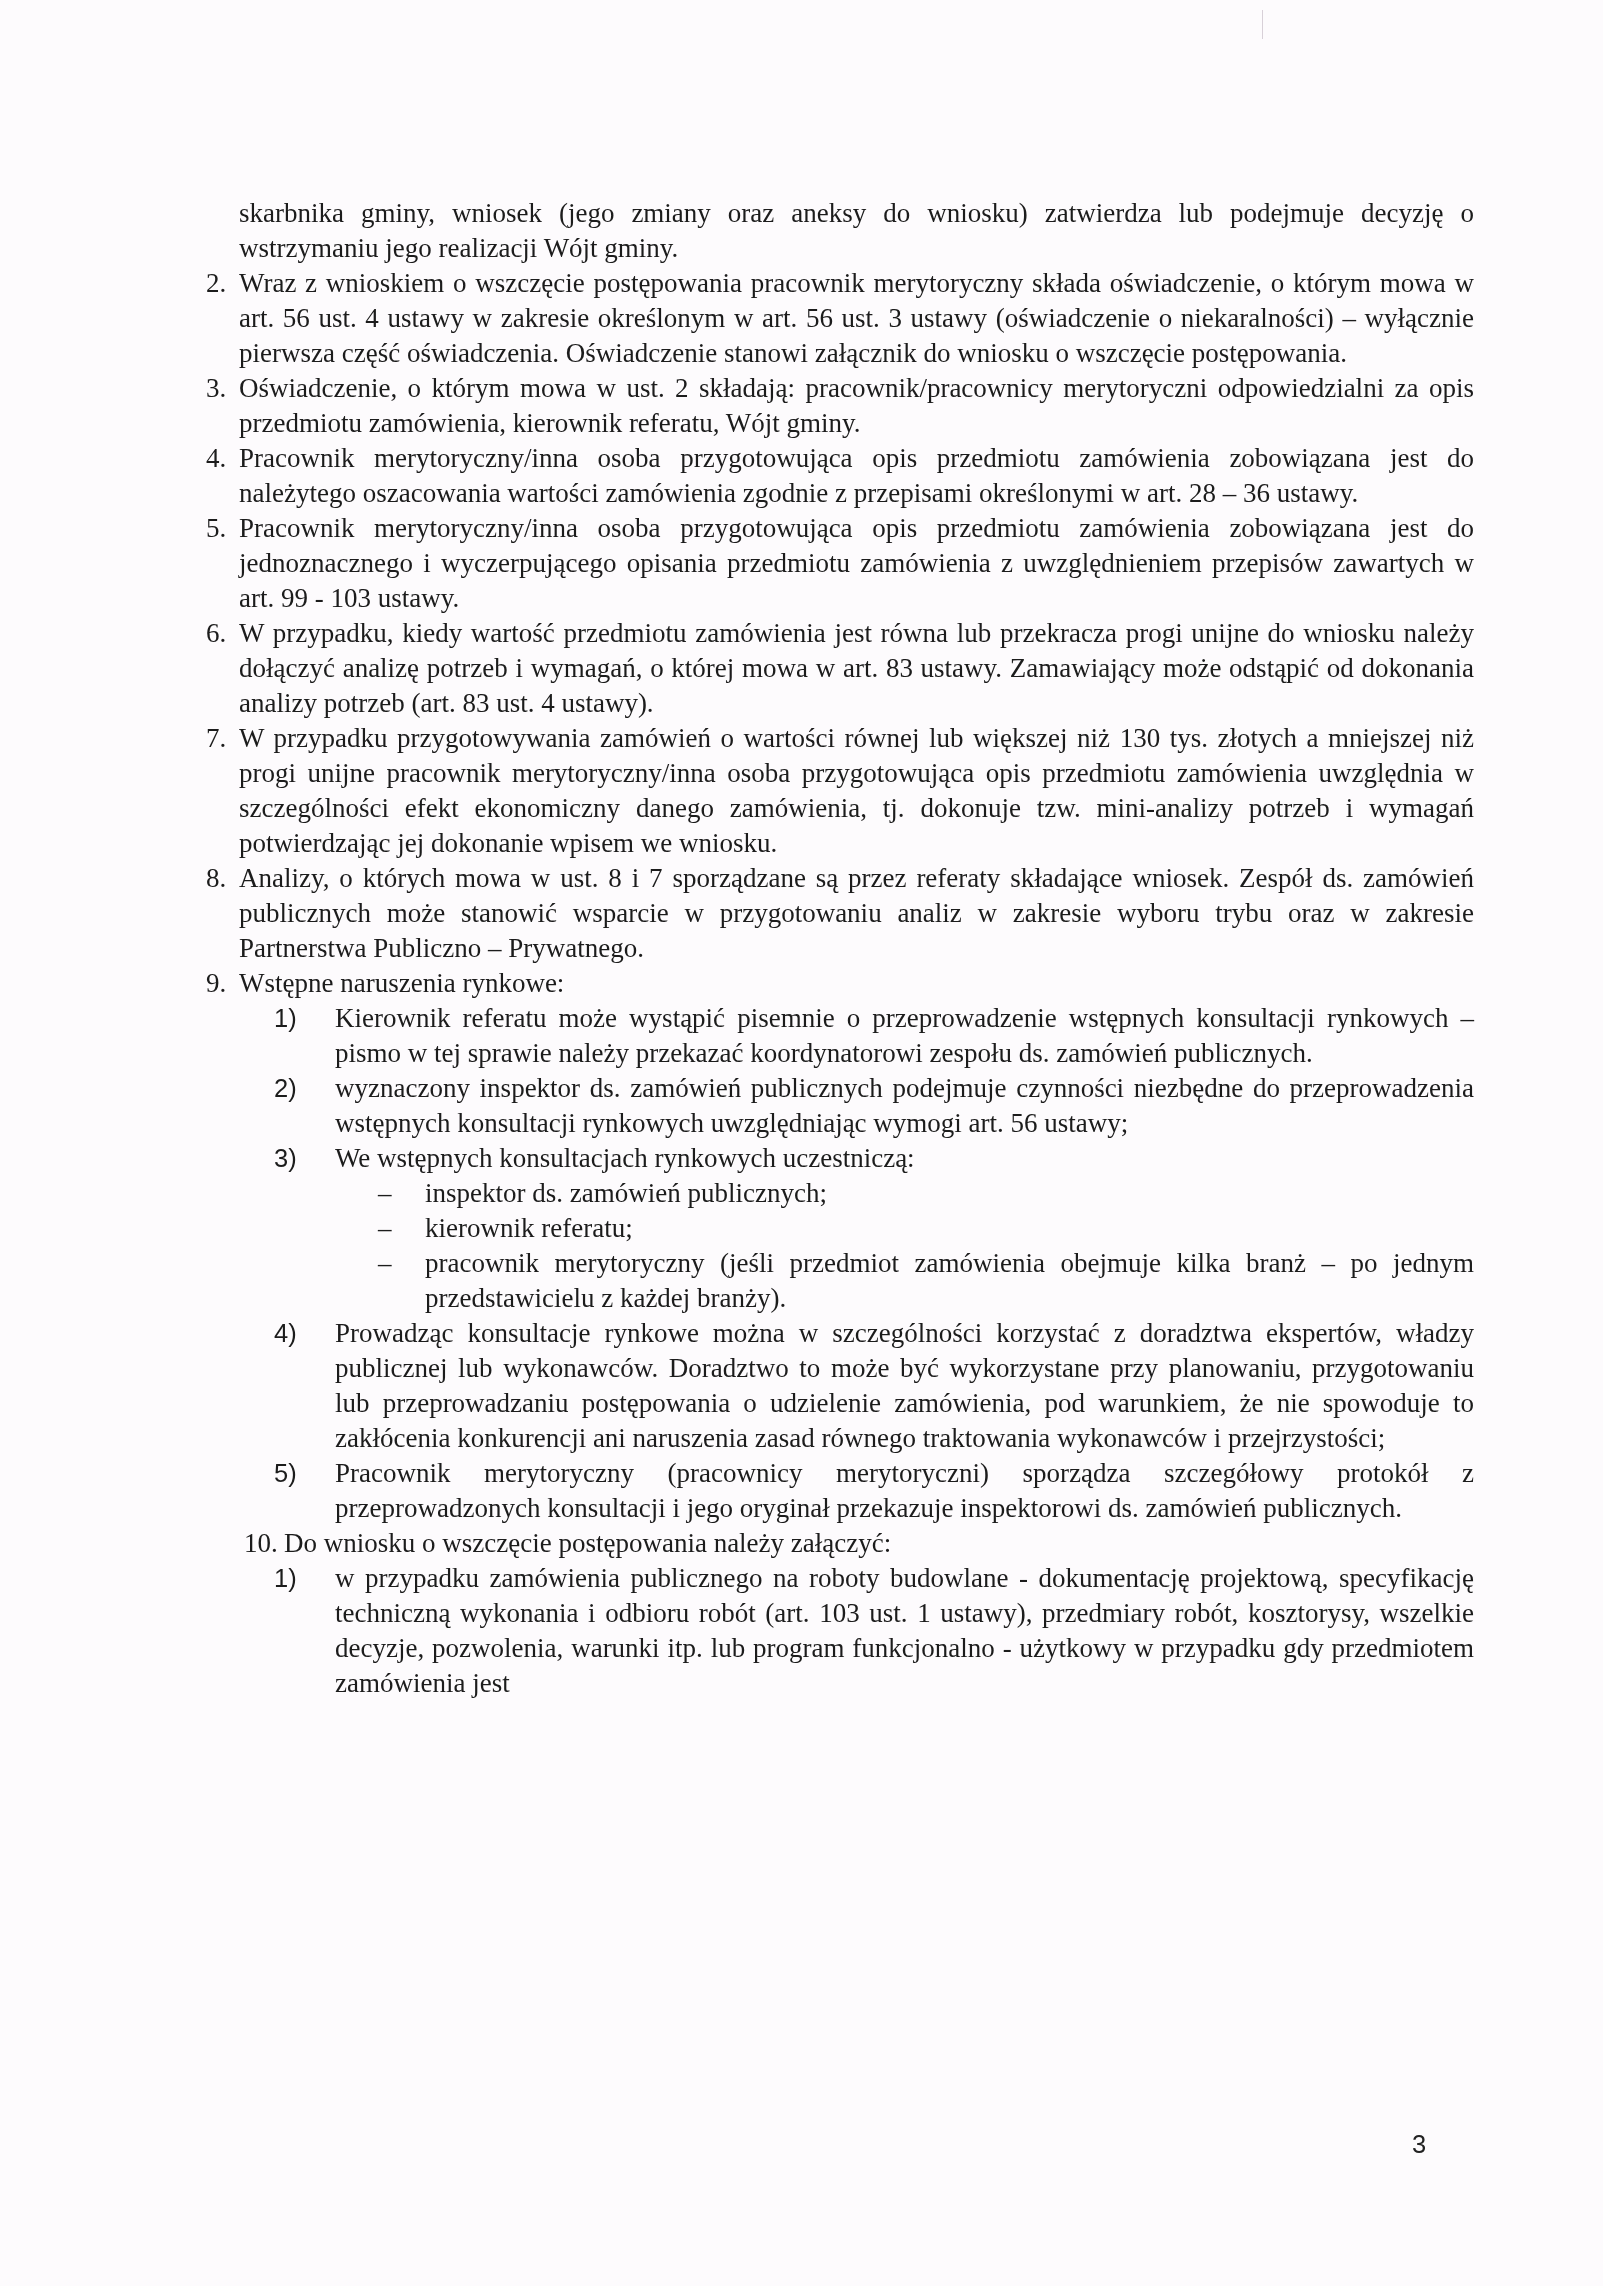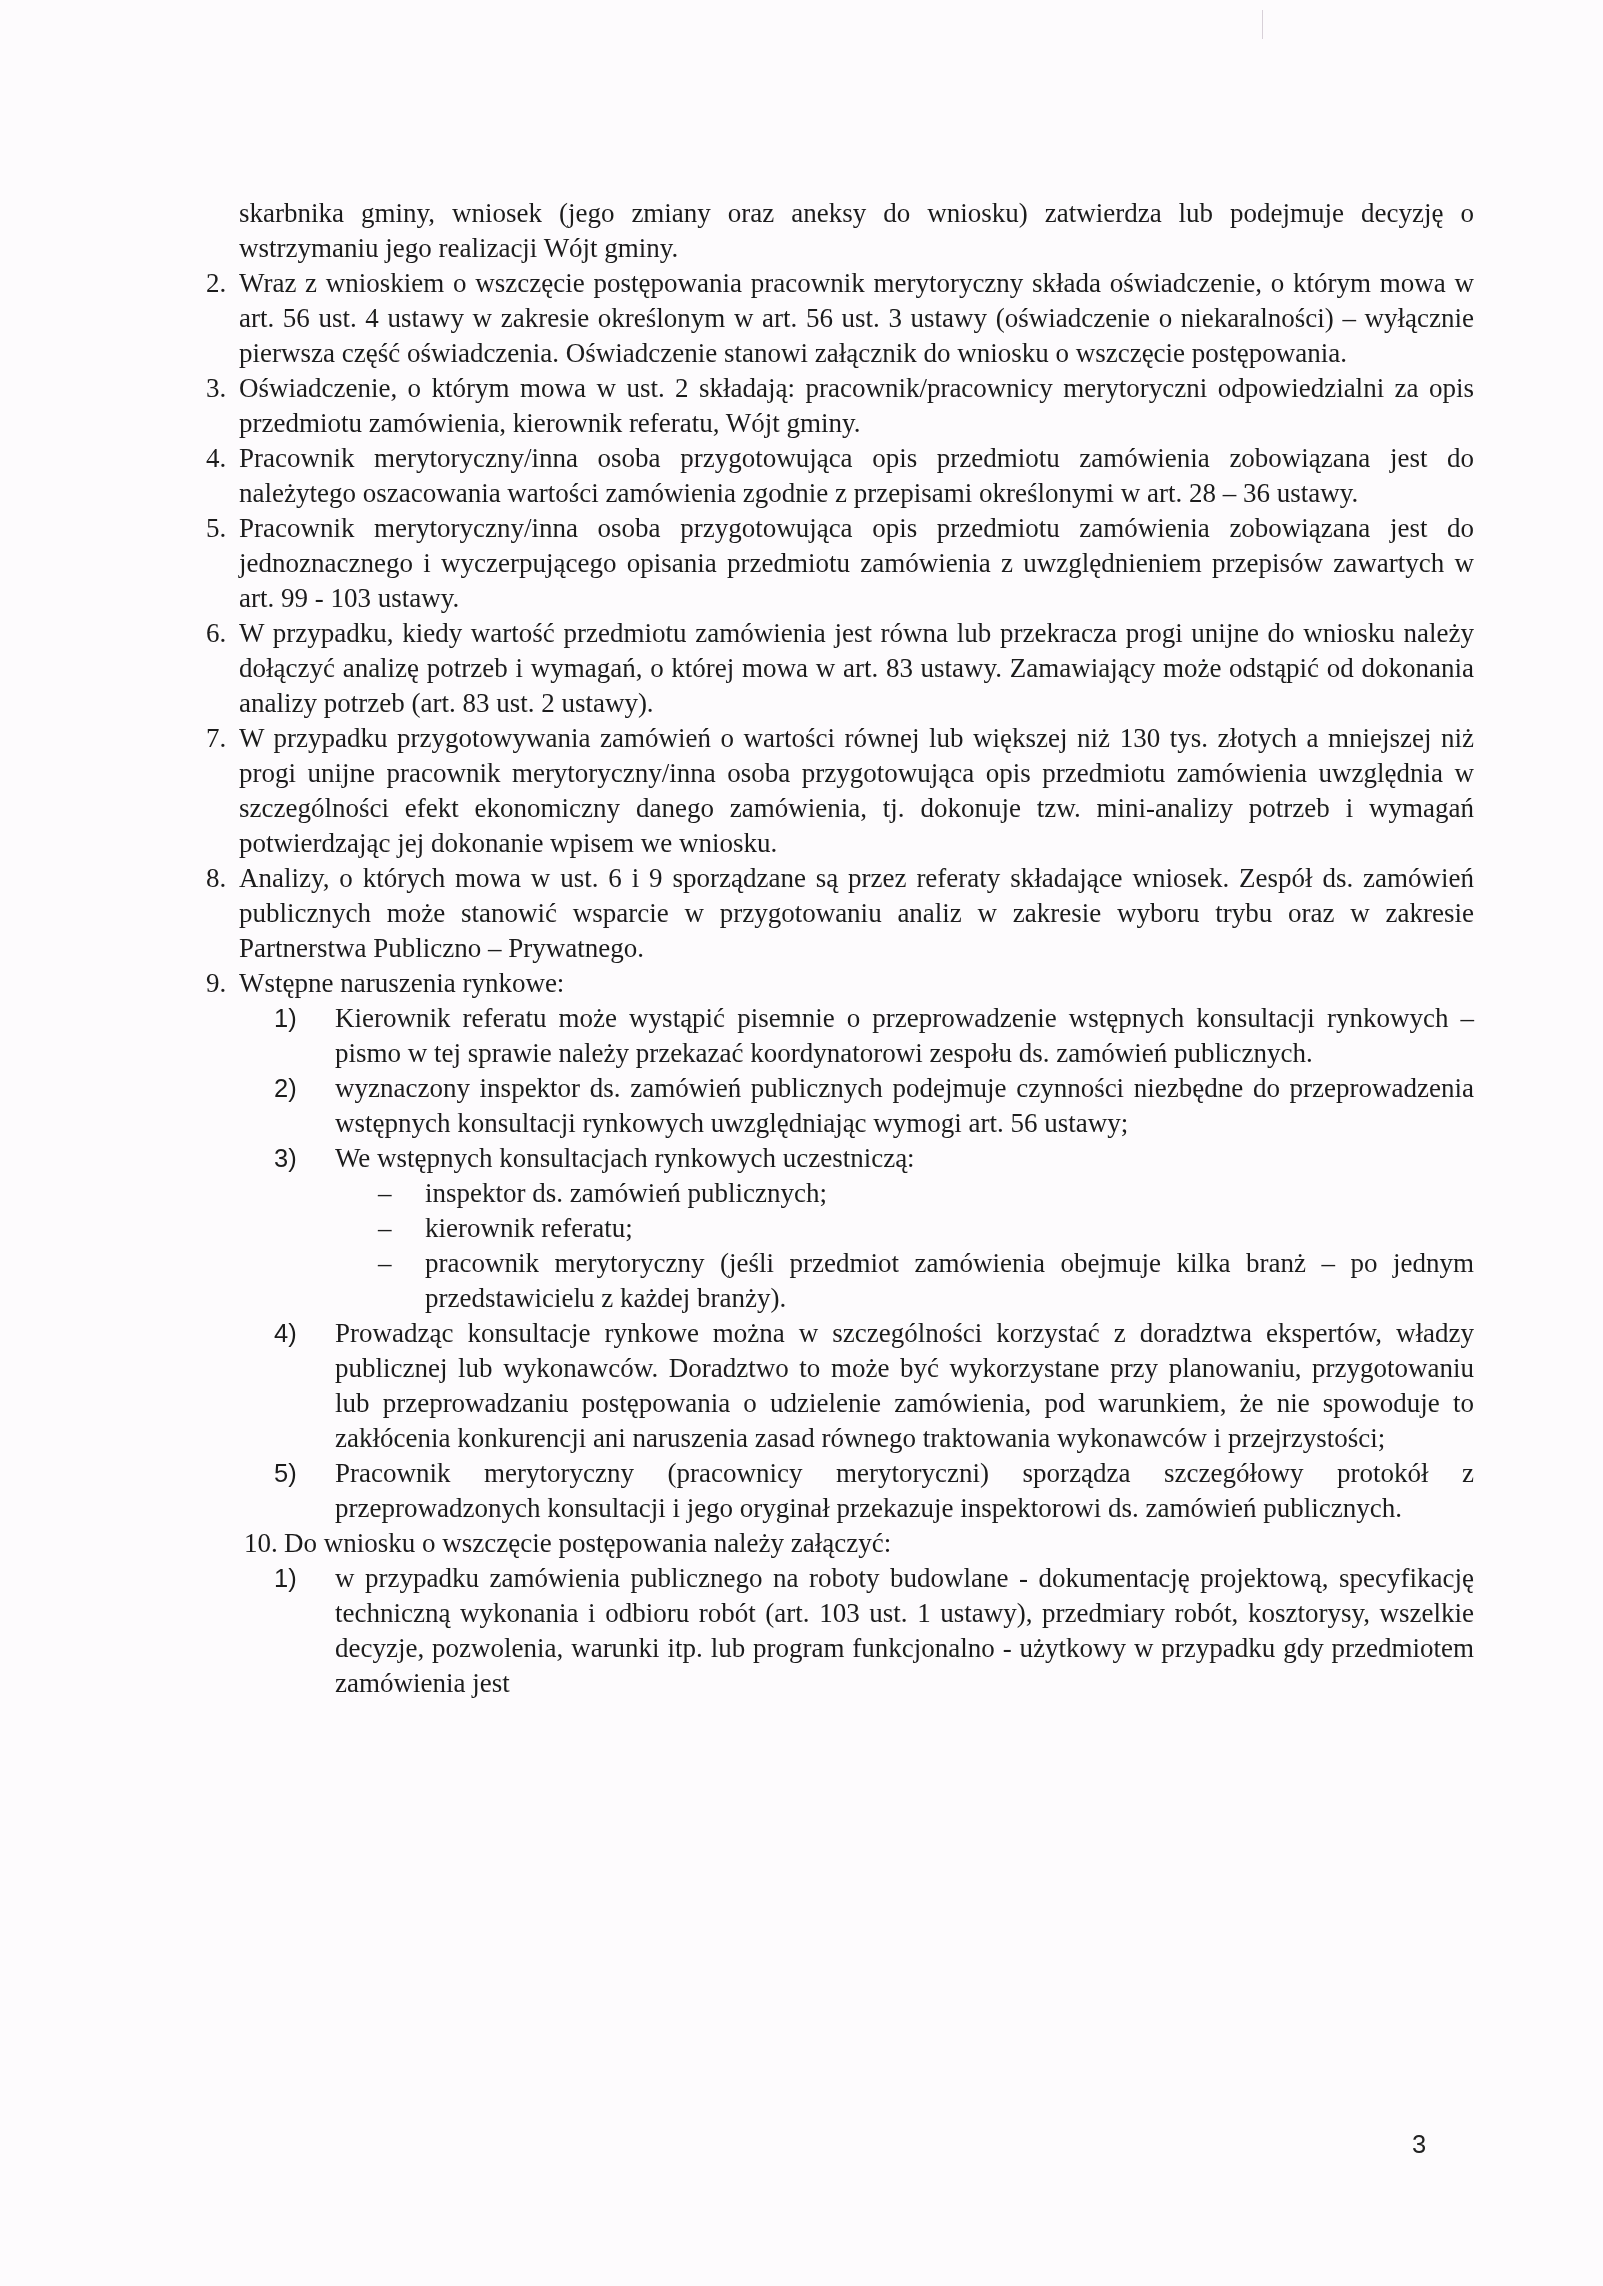--- a/index.html
+++ b/index.html
@@ -73,31 +73,31 @@
       <p>Pracownik merytoryczny/inna osoba przygotowująca opis przedmiotu zamówienia zobowiązana jest do należytego oszacowania wartości zamówienia zgodnie z przepisami określonymi w art. 28 – 36 ustawy.</p>
     </div>
 
     <div class="item">
       <span class="num">5.</span>
       <p>Pracownik merytoryczny/inna osoba przygotowująca opis przedmiotu zamówienia zobowiązana jest do jednoznacznego i wyczerpującego opisania przedmiotu zamówienia z uwzględnieniem przepisów zawartych w art. 99 - 103 ustawy.</p>
     </div>
 
     <div class="item">
       <span class="num">6.</span>
-      <p>W przypadku, kiedy wartość przedmiotu zamówienia jest równa lub przekracza progi unijne do wniosku należy dołączyć analizę potrzeb i wymagań, o której mowa w art. 83 ustawy. Zamawiający może odstąpić od dokonania analizy potrzeb (art. 83 ust. 2 ustawy).</p>
+      <p>W przypadku, kiedy wartość przedmiotu zamówienia jest równa lub przekracza progi unijne do wniosku należy dołączyć analizę potrzeb i wymagań, o której mowa w art. 83 ustawy. Zamawiający może odstąpić od dokonania analizy potrzeb (art. 83 ust. 4 ustawy).</p>
     </div>
 
     <div class="item">
       <span class="num">7.</span>
       <p>W przypadku przygotowywania zamówień o wartości równej lub większej niż 130 tys. złotych a mniejszej niż progi unijne pracownik merytoryczny/inna osoba przygotowująca opis przedmiotu zamówienia uwzględnia w szczególności efekt ekonomiczny danego zamówienia, tj. dokonuje tzw. mini-analizy potrzeb i wymagań potwierdzając jej dokonanie wpisem we wniosku.</p>
     </div>
 
     <div class="item">
       <span class="num">8.</span>
-      <p>Analizy, o których mowa w ust. 6 i 9 sporządzane są przez referaty składające wniosek. Zespół ds. zamówień publicznych może stanowić wsparcie w przygotowaniu analiz w zakresie wyboru trybu oraz w zakresie Partnerstwa Publiczno – Prywatnego.</p>
+      <p>Analizy, o których mowa w ust. 8 i 7 sporządzane są przez referaty składające wniosek. Zespół ds. zamówień publicznych może stanowić wsparcie w przygotowaniu analiz w zakresie wyboru trybu oraz w zakresie Partnerstwa Publiczno – Prywatnego.</p>
     </div>
 
     <div class="item">
       <span class="num">9.</span>
       <p>Wstępne naruszenia rynkowe:</p>
     </div>
 
     <div class="sub">
       <span class="snum">1)</span>
       <p>Kierownik referatu może wystąpić pisemnie o przeprowadzenie wstępnych konsultacji rynkowych – pismo w tej sprawie należy przekazać koordynatorowi zespołu ds. zamówień publicznych.</p>

